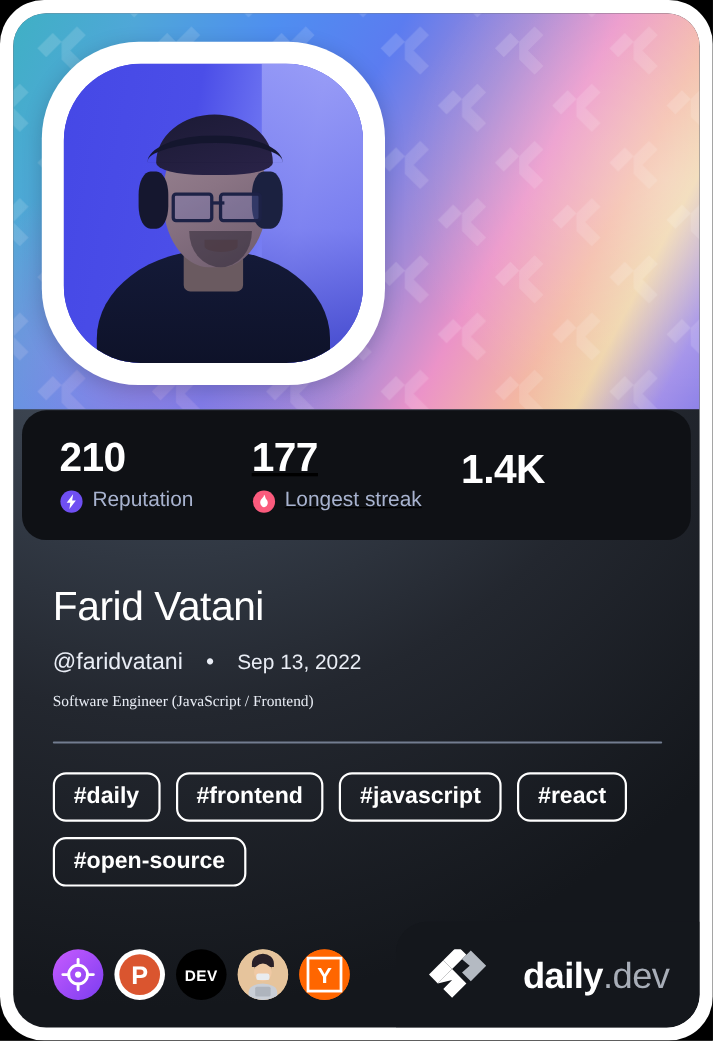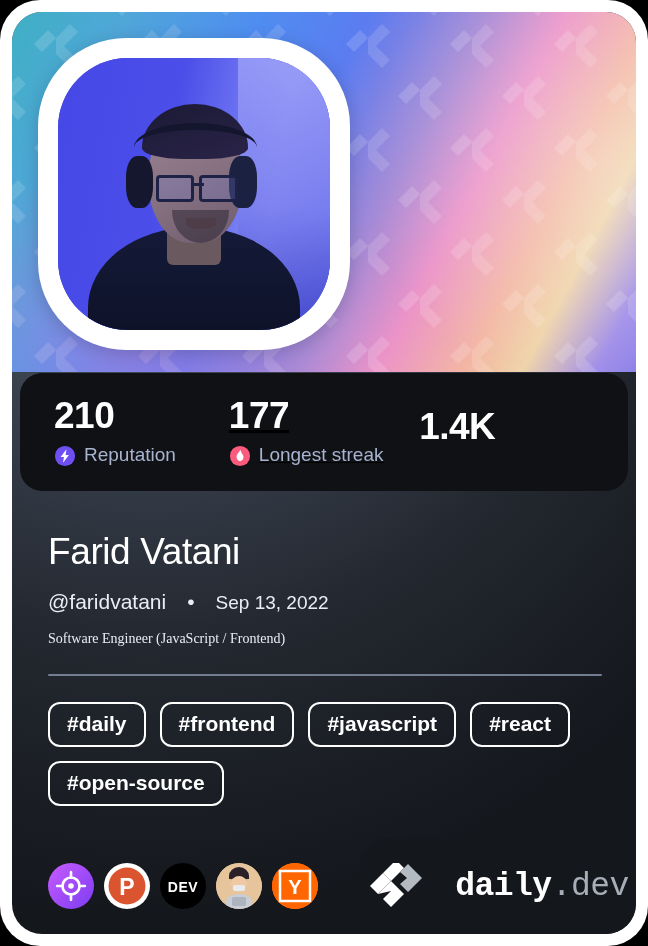--- a/index.html
+++ b/index.html
@@ -226,21 +226,20 @@
   .logo-badge{
     position:absolute;
     right:0; bottom:0;
     width:276px; height:96px;
     background:#14171c;
     border-radius:28px 0 30px 0;
     display:flex;
     align-items:center;
     justify-content:center;
     gap:30px;
-    font-family:Liberation Mono, monospace;
   }
   .logo-text{
     font-size:33px;
     font-weight:700;
     letter-spacing:-.5px;
     line-height:1;
   }
   .logo-text .w{ color:#ffffff; }
   .logo-text .g{ color:#a8aeb8; font-weight:400; }
 </style>

